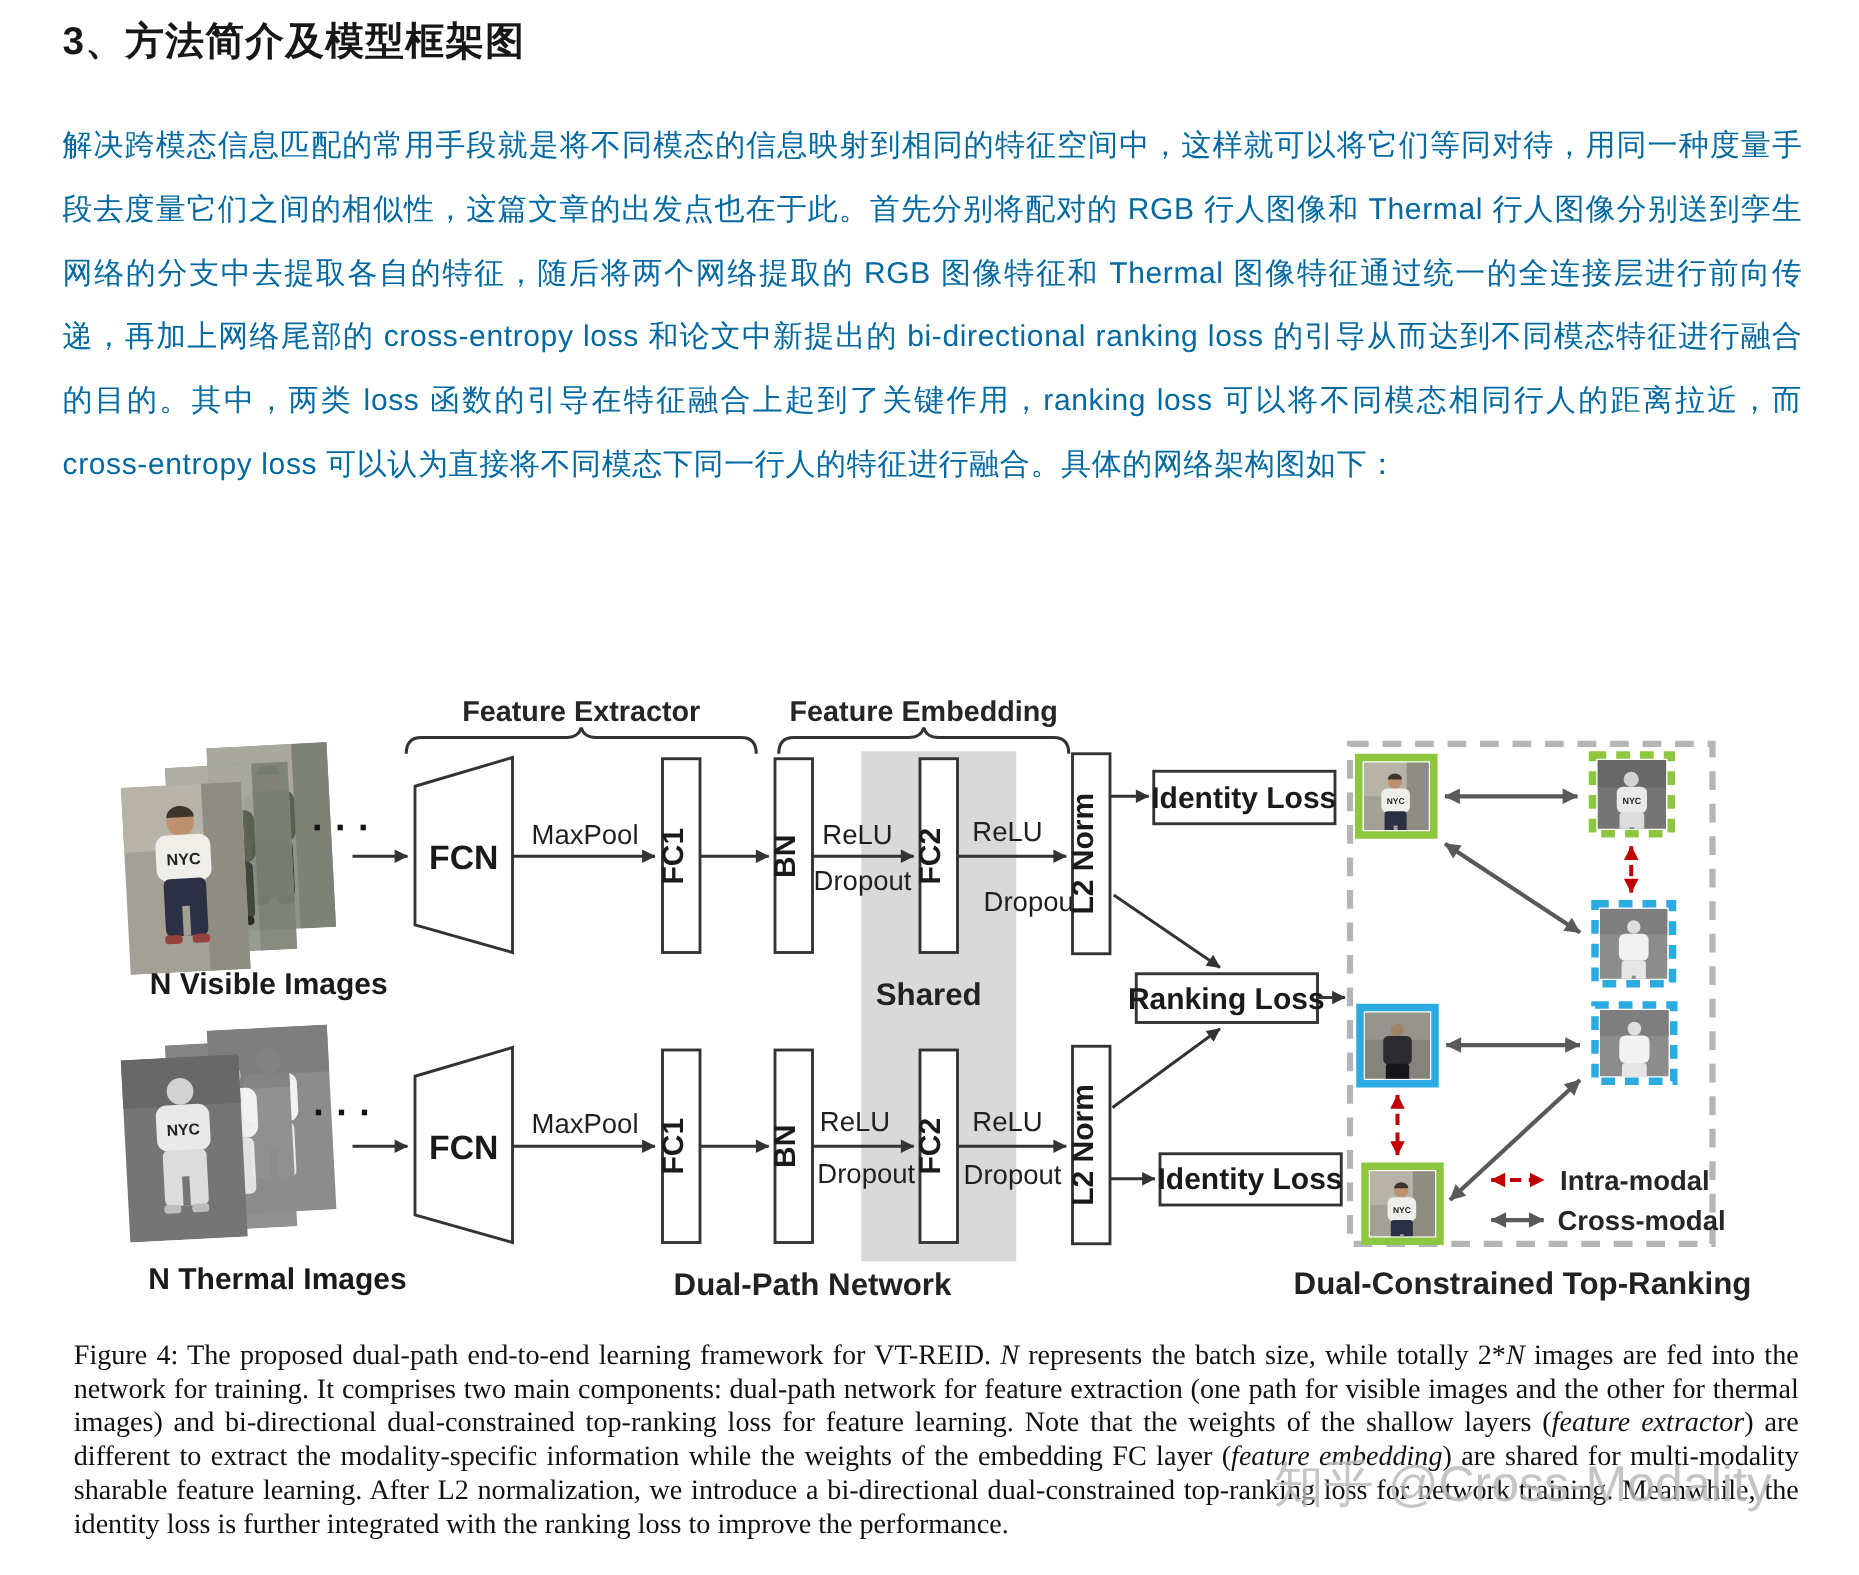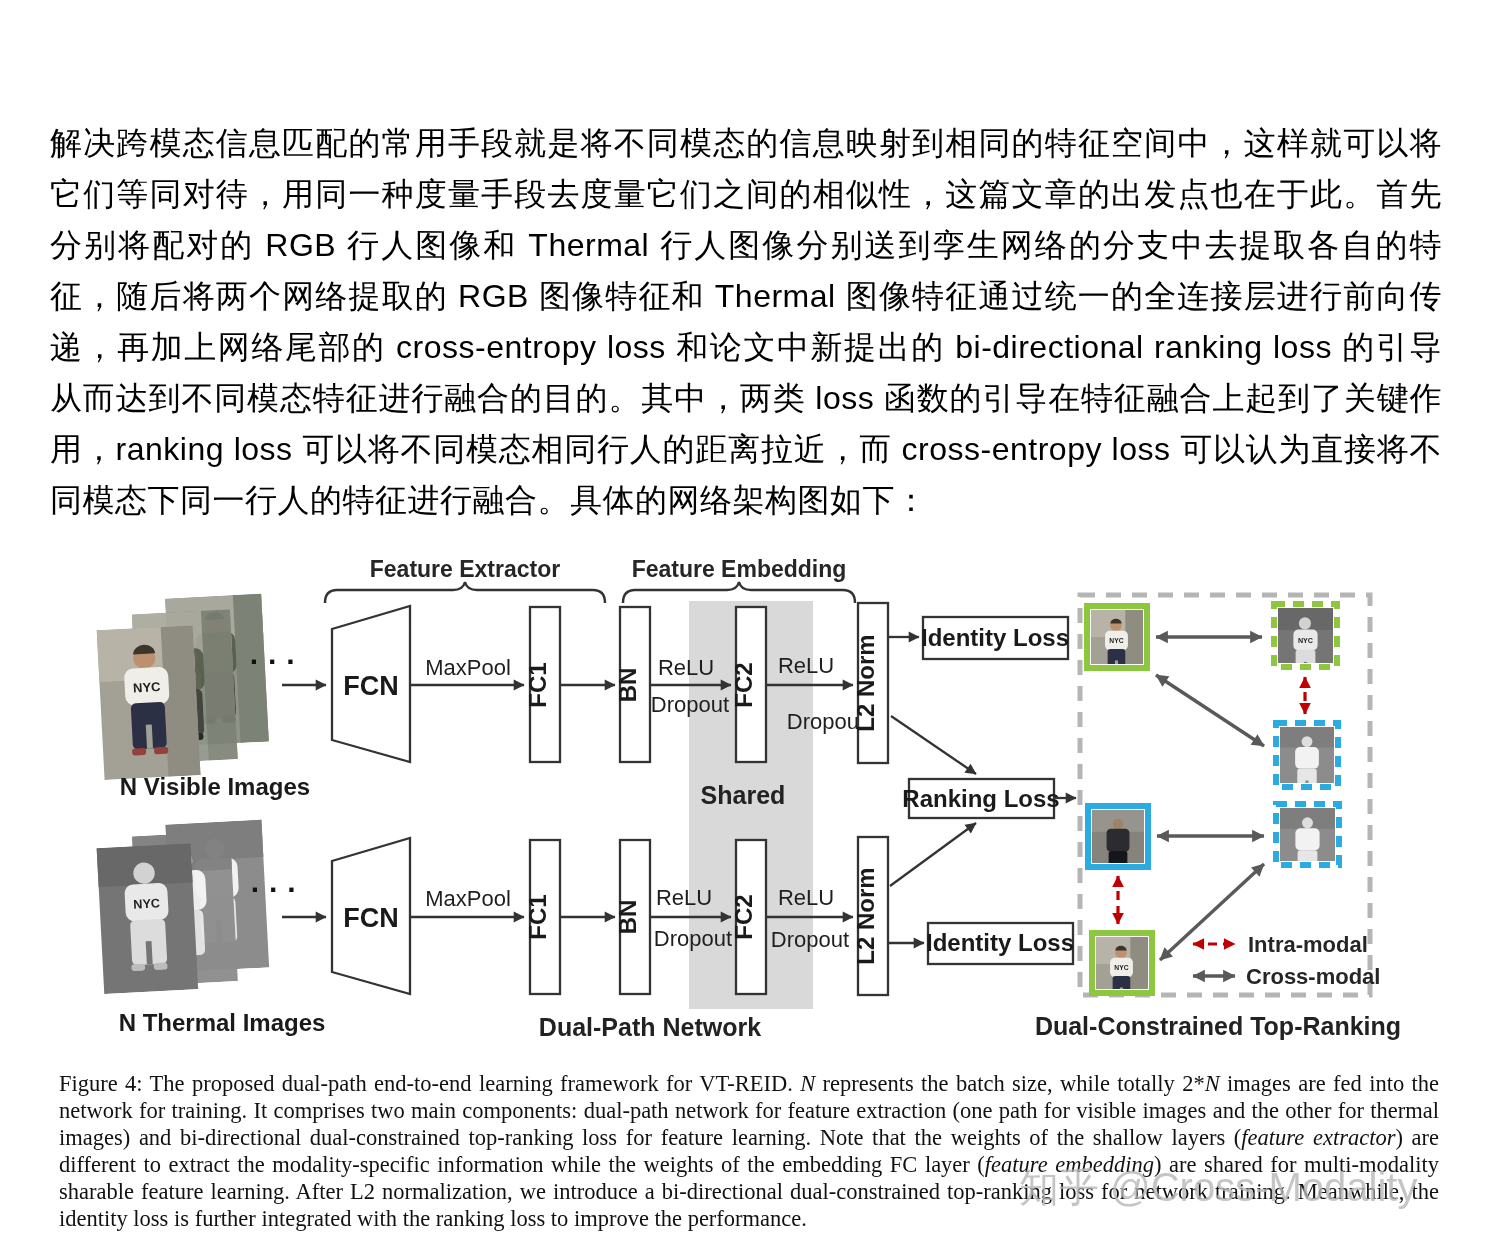--- a/index.html
+++ b/index.html
@@ -1,21 +1,21 @@
 <!DOCTYPE html>
 <html><head>
 <meta charset="utf-8">
 <style>
   html,body{margin:0;padding:0;background:#ffffff;}
   .page{position:relative;width:1487px;height:1260px;background:#fff;overflow:hidden;
         font-family:"Liberation Sans",sans-serif;color:#1d1d1d;}
   .heading{position:absolute;left:50px;top:12px;font-size:31px;font-weight:bold;
            color:#171717;letter-spacing:1px;margin:0;}
-  .body-text{position:absolute;left:50px;top:118px;width:1392px;margin:0;
-             font-size:32px;line-height:51px;color:#000000;text-align:justify;letter-spacing:.5px;}
+  .body-text{position:absolute;left:50px;top:91px;width:1392px;margin:0;
+             font-size:24px;line-height:51px;color:#0369a1;text-align:justify;letter-spacing:.5px;}
   .fig-svg{position:absolute;left:0;top:545px;}
   .caption{position:absolute;left:55px;top:1066px;width:1380px;margin:4px;
            font-family:"Liberation Serif",serif;font-size:22.5px;line-height:27px;
            color:#111;text-align:justify;}
   .watermark{position:absolute;left:975px;top:1160px;font-size:40px;color:#b7b7b7;
              opacity:.8;white-space:nowrap;pointer-events:none;z-index:5;
              font-family:"Liberation Sans",sans-serif;margin-left:44px;}
   
   text{font-family:"Liberation Sans",sans-serif;fill:#222;}
   .t-brace{font-size:23px;font-weight:600;fill:#262626;}
@@ -30,20 +30,21 @@
   .aln{stroke:#333;stroke-width:2.3px;fill:none;}
   .agr{stroke:#595959;stroke-width:3.4px;fill:none;}
   .ard{stroke:#c00000;stroke-width:3.2px;fill:none;stroke-dasharray:9 6;}
   .brace{stroke:#333;stroke-width:2.4px;fill:none;}
 </style>
 </head>
 <body>
 
 <div class="page">
 
+  <h2 class="heading">3、方法简介及模型框架图</h2>
 
   <p class="body-text">解决跨模态信息匹配的常用手段就是将不同模态的信息映射到相同的特征空间中，这样就可以将它们等同对待，用同一种度量手段去度量它们之间的相似性，这篇文章的出发点也在于此。首先分别将配对的 RGB 行人图像和 Thermal 行人图像分别送到孪生网络的分支中去提取各自的特征，随后将两个网络提取的 RGB 图像特征和 Thermal 图像特征通过统一的全连接层进行前向传递，再加上网络尾部的 cross-entropy loss 和论文中新提出的 bi-directional ranking loss 的引导从而达到不同模态特征进行融合的目的。其中，两类 loss 函数的引导在特征融合上起到了关键作用，ranking loss 可以将不同模态相同行人的距离拉近，而 cross-entropy loss 可以认为直接将不同模态下同一行人的特征进行融合。具体的网络架构图如下：</p>
 
   <svg class="fig-svg" width="1487" height="512" viewBox="0 545 1487 512" xmlns="http://www.w3.org/2000/svg">
     <defs>
       <marker id="ah" viewBox="0 0 12 12" markerWidth="13" markerHeight="13" refX="10.5" refY="6" orient="auto-start-reverse" markerUnits="userSpaceOnUse">
         <path d="M1,1 L11,6 L1,11 Z" fill="#333"></path>
       </marker>
       <marker id="ahg" viewBox="0 0 12 12" markerWidth="15" markerHeight="15" refX="10.5" refY="6" orient="auto-start-reverse" markerUnits="userSpaceOnUse">
         <path d="M1,1 L11,6 L1,11 Z" fill="#595959"></path>

